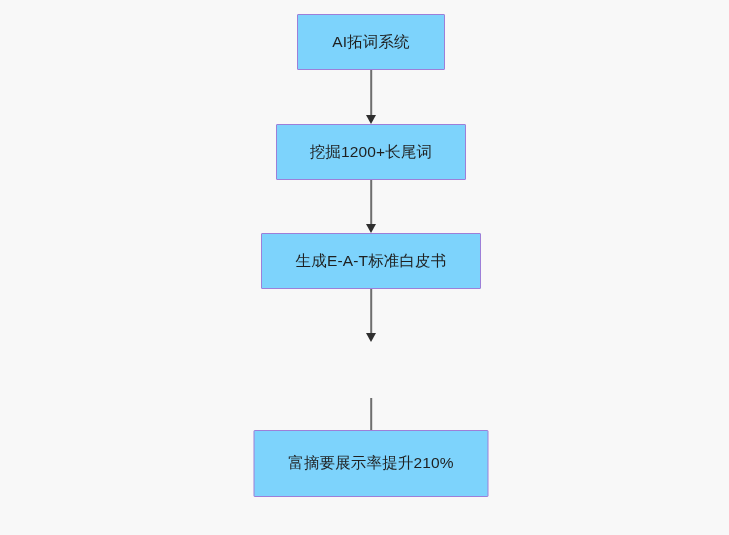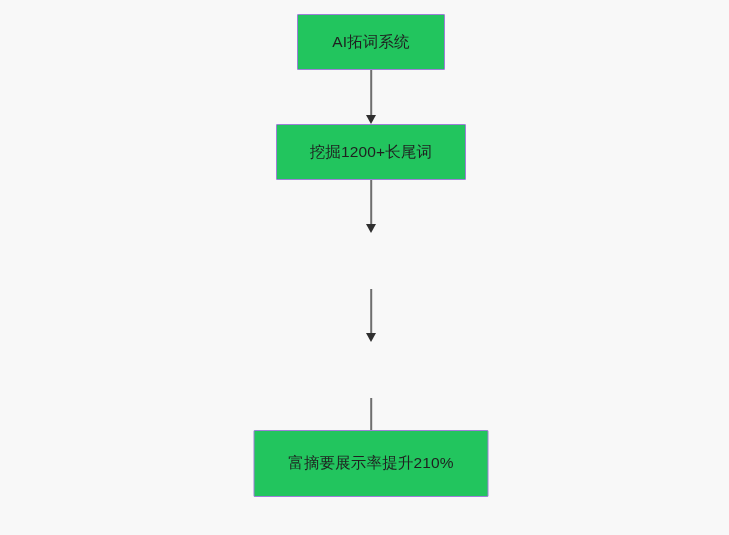--- a/index.html
+++ b/index.html
@@ -19,21 +19,21 @@
     position: absolute;
     left: 0;
     top: 0;
     width: 729px;
     height: 535px;
   }
 
   .node {
     position: absolute;
     box-sizing: border-box;
-    background: #22c55e;
+    background: #7dd3fc;
     border: 1.4px solid #9d7fd8;
     border-radius: 1px;
     display: flex;
     align-items: center;
     justify-content: center;
     transform: translateX(-50%);
   }
 
   .node-label {
     font-size: 15.5px;
@@ -97,19 +97,22 @@
   </div>
 
   <div class="node" style="left:371px; top:14px; width:148px; height:56px;">
     <span class="node-label">AI拓词系统</span>
   </div>
 
   <div class="node" style="left:371px; top:124px; width:190px; height:56px;align-items:center;">
     <span class="node-label">挖掘1200+长尾词</span>
   </div>
 
+  <div class="node" style="left:371px; top:233px; width:220px; height:56px;">
+    <span class="node-label">生成E-A-T标准白皮书</span>
+  </div>
 
 
   <div class="node" style="left:371px; top:430px; width:235px; height:67px;">
     <span class="node-label">富摘要展示率提升210%</span>
   </div>
 
 </div>
 
 </body></html>

